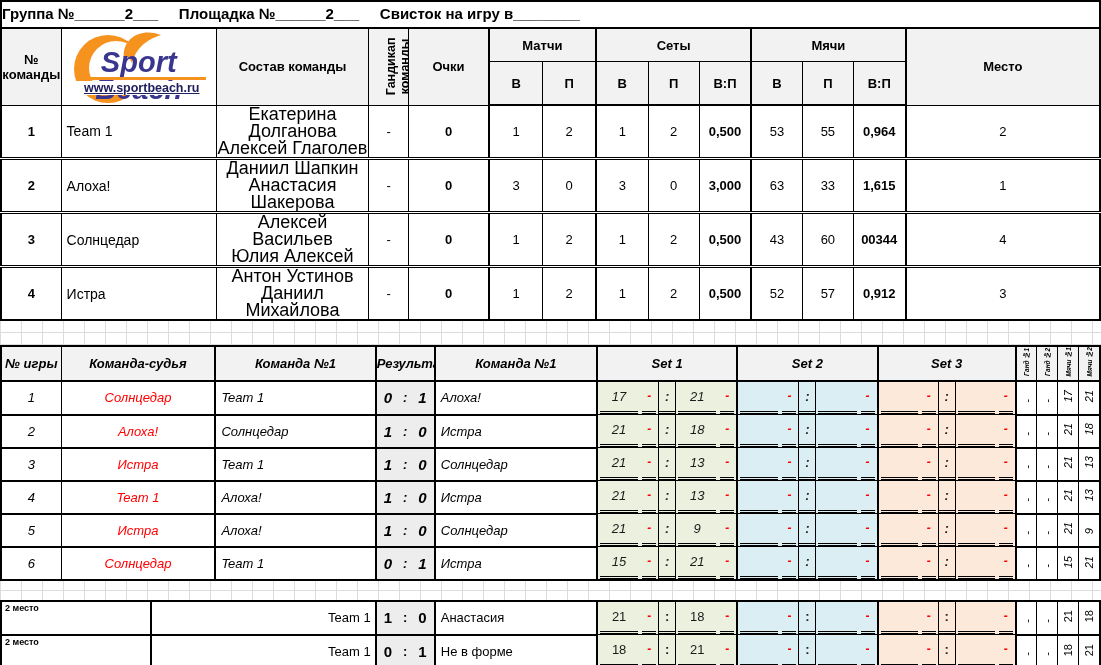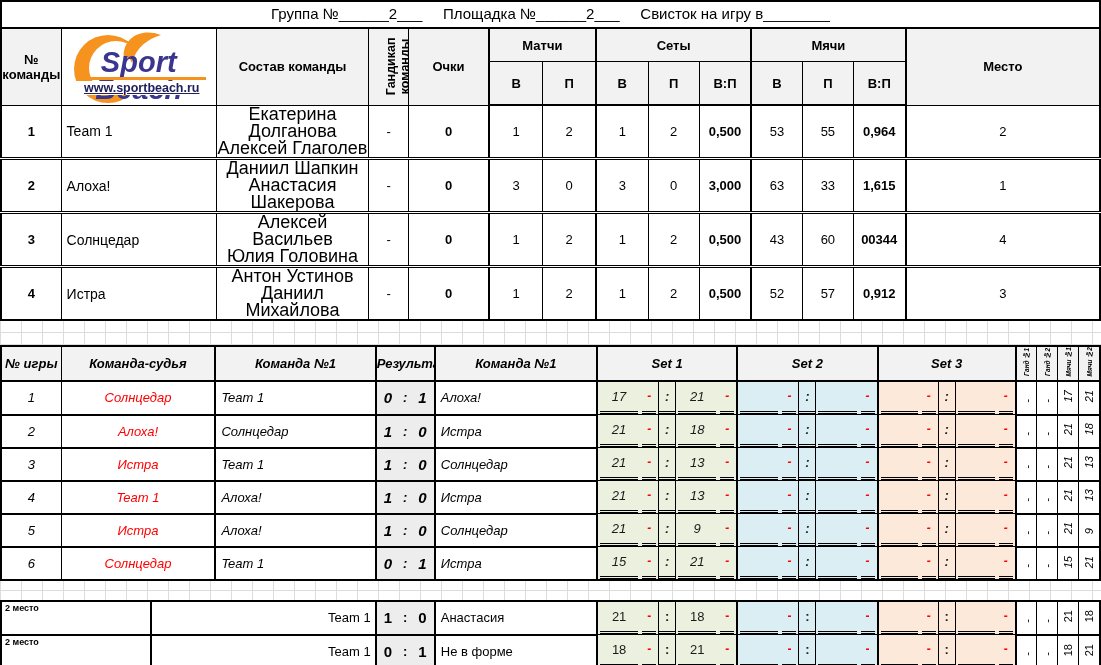--- a/index.html
+++ b/index.html
@@ -8,21 +8,21 @@
   
   .gridband{position:absolute;left:0;width:1101px;
     background-image:
       repeating-linear-gradient(to right,#dcdcdc 0 1px,transparent 1px 21px),
       repeating-linear-gradient(to bottom,#dcdcdc 0 1px,transparent 1px 12px);}
   #band1{top:320px;height:25px;}
   #band2{top:578px;height:22px;}
 
   .title{position:absolute;top:0;left:0;width:1101px;height:27px;box-sizing:border-box;
          border:2px solid #000;border-bottom:none;background:#fff;
-         font-weight:normal;font-size:15px;text-align:center;line-height:24px;white-space:pre;}
+         font-weight:bold;font-size:15px;text-align:left;line-height:24px;white-space:pre;}
 
   table{border-collapse:collapse;table-layout:fixed;background:#fff;}
   th,td{border:1px solid #000;text-align:center;vertical-align:middle;padding:0;overflow:hidden;}
   th{background:#f2f2f2;font-weight:bold;font-size:13px;}
   td{font-size:13px;}
   .bl2{border-left:2px solid #000;}
   .bold{font-weight:bold;}
 
   
   .standings{position:absolute;top:27px;left:0;width:1101px;border:2px solid #000;}
@@ -184,21 +184,21 @@
         <td class="bl2">63</td>
         <td>33</td>
         <td class="bold">1,615</td>
         <td class="bl2">1</td>
       </tr>
       <tr>
         <td class="bold">3</td>
         <td class="tname">Солнцедар</td>
         <td class="roster">
             <div>Алексей Васильев</div>
-            <div>Юлия Головина</div>
+            <div>Юлия Алексей</div>
           </td>
         <td>-</td>
         <td class="bold">0</td>
         <td class="bl2">1</td>
         <td>2</td>
         <td class="bl2">1</td>
         <td>2</td>
         <td class="bold">0,500</td>
         <td class="bl2">43</td>
         <td>60</td>

